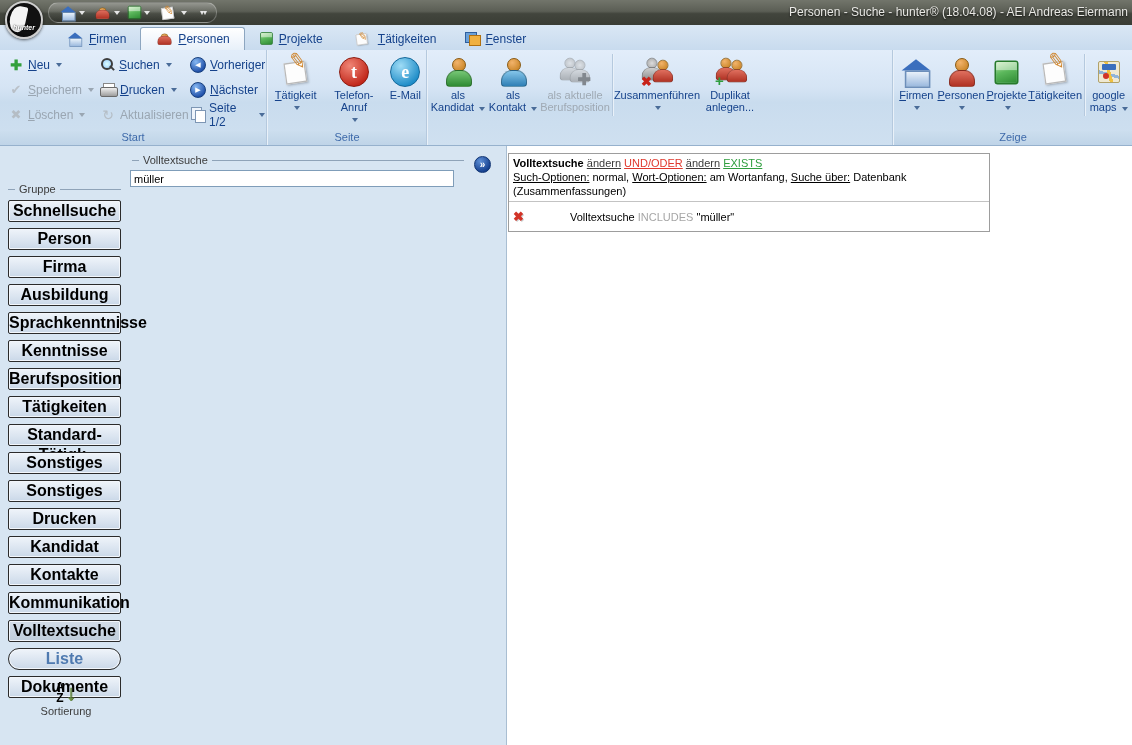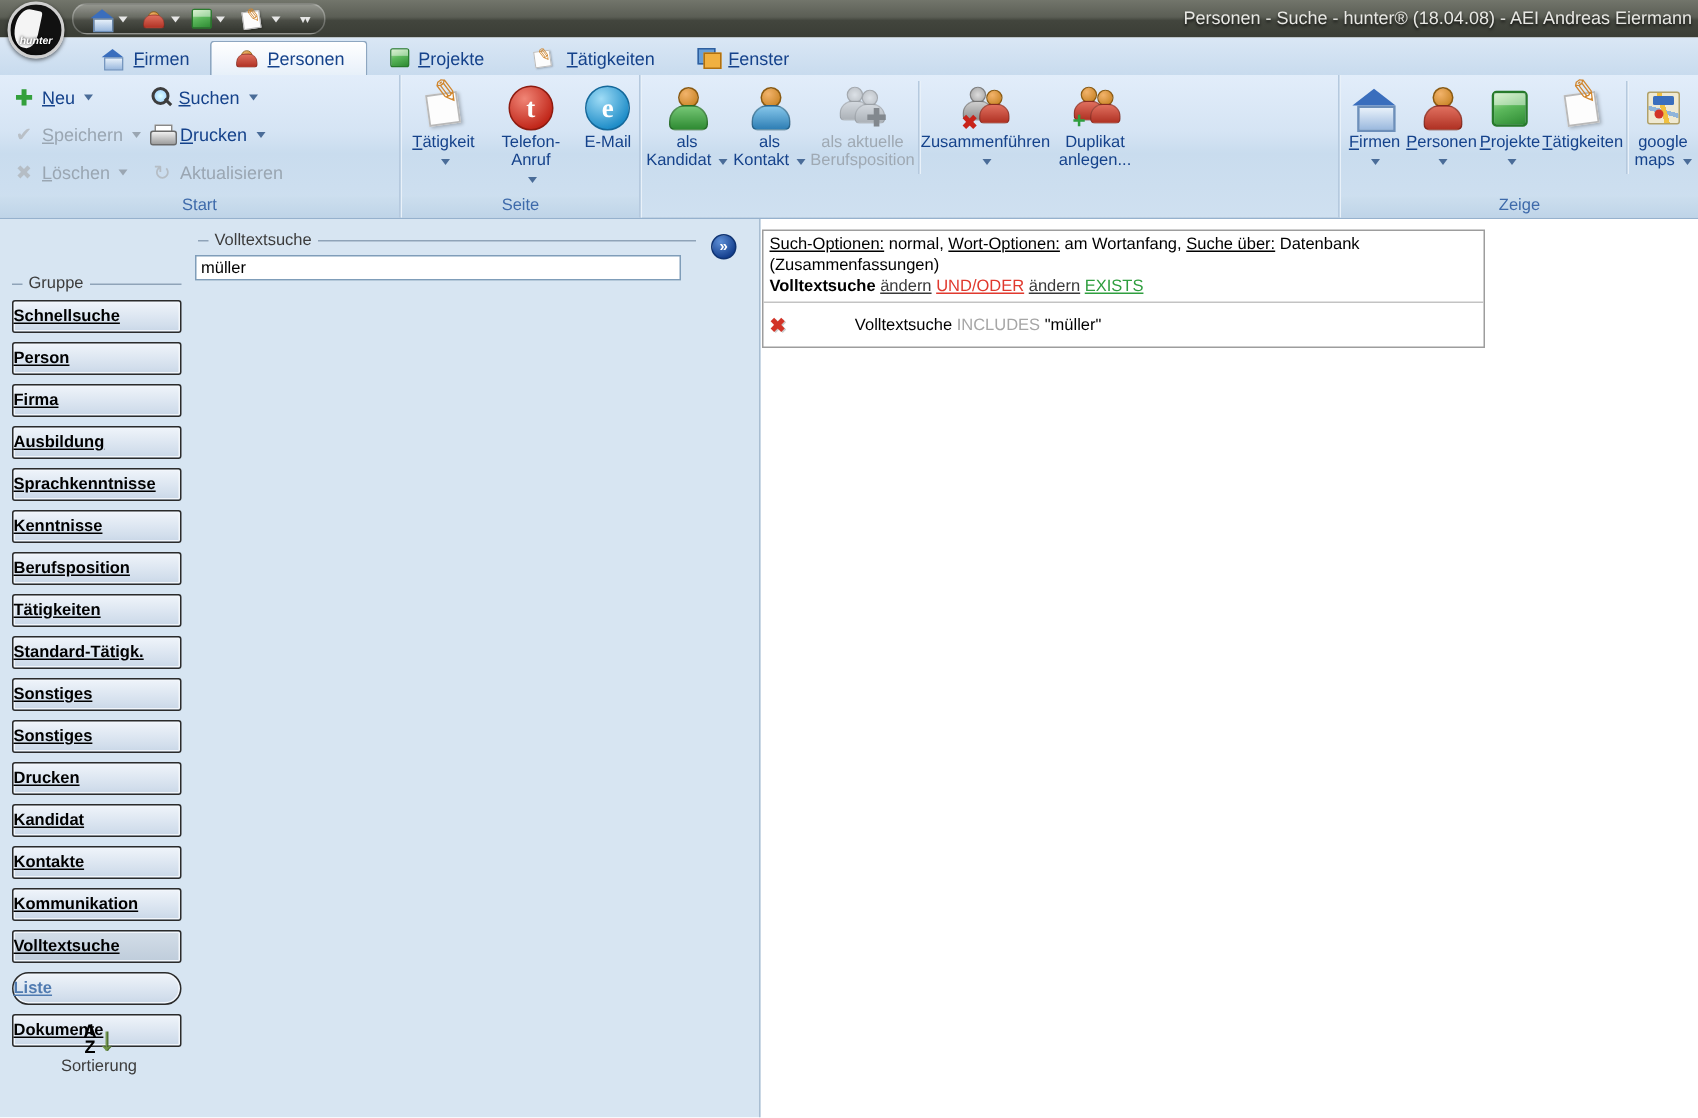--- a/index.html
+++ b/index.html
@@ -117,21 +117,21 @@
   .right-panel { position:absolute; left:508px; top:146px; right:0; bottom:0; background:#ffffff; }
 
   .legend-row { display:flex; align-items:center; gap:4px; color:#3c3c3c; font-size:11px; }
   .legend-row .ln { border-top:1px solid #8fa3b8; height:0; }
   .legend-row .ln.short { width:7px; }
   .legend-row .ln.grow { flex:1; }
 
   .side-area { position:absolute; left:8px; top:5px; width:113px;margin-top:32px; }
   .side-btns { margin-top:5px; display:flex; flex-direction:column; gap:6px; }
   .side-btn { height:22px; background:linear-gradient(#eff4fa, #d2deec 80%, #c9d7e7); border:1px solid #2b2b2b; border-radius:2px;
-    box-shadow:inset 0 0 0 1px #f2f6fb; font-weight:bold; font-size:11px; color:#000; text-align:left; line-height:20px; cursor:default;text-decoration:underline; }
+    box-shadow:inset 0 0 0 1px #f2f6fb; font-weight:bold; font-size:16px; color:#000; text-align:center; line-height:20px; cursor:default; }
   .side-btn.active { background:linear-gradient(#d3dde8,#bfcddb); }
   .side-btn.link { color:#4f7ab0;border-radius:11px; }
 
   .sort-wrap { position:absolute; left:36px; top:536px; width:60px; text-align:center; }
   .sort-glyph { display:flex; align-items:center; justify-content:center; gap:1px; }
   .azcol { display:flex; flex-direction:column; font-weight:bold; font-size:12px; line-height:11px; color:#000; }
   .sort-arrow { color:#6f9447; font-weight:bold; font-size:22px; line-height:22px; text-shadow:1px 0 0 #4b6b2e; }
   .sort-label { font-size:11px; color:#3c3c3c; margin-top:1px; }
 
   .vt-legend { position:absolute; left:132px; top:8px; width:332px; }
@@ -234,20 +234,35 @@
       <div class="sbtn">
         <span class="gi prn"></span>
         <span class="af">Drucken</span>
         <span class="dd"></span>
       </div>
       <div class="sbtn disabled">
         <span class="gi ref">↻</span>
         <span>Aktualisieren</span>
       </div>
     </div>
+    <div class="scol" style="left:188px">
+      <div class="sbtn">
+        <span class="gi nav">◀</span>
+        <span class="af">Vorheriger</span>
+      </div>
+      <div class="sbtn">
+        <span class="gi nav">▶</span>
+        <span class="af">Nächster</span>
+      </div>
+      <div class="sbtn">
+        <span class="gi pages"></span>
+        <span>Seite 1/2</span>
+        <span class="dd"></span>
+      </div>
+    </div>
     <div class="glabel">Start</div>
   </div>
 
   <div class="rgroup" style="left:268px;width:159px">
     <div class="bigrow">
       <div class="bb" style="width:52px">
         <span class="ica">
             <span class="gi quill" style="transform:scale(1.25)"></span>
           </span>
         <span class="af">Tätigkeit</span>
@@ -414,28 +429,28 @@
   <div class="go-btn">
     <span>»</span>
   </div>
   <input class="vt-input" type="text" value="müller" style="">
 </div>
 
 <div class="right-panel">
   <div class="query-box">
     <div class="qhead">
       <div>
-        <span class="olabel">Such-Optionen:</span><span> normal, </span><span class="olabel">Wort-Optionen:</span><span> am Wortanfang, </span><span class="olabel">Suche über:</span><span> Datenbank (Zusammenfassungen)</span>
-      </div>
-      <div>
         <span class="qtitle">Volltextsuche</span>
         <span class="lnk">ändern</span>
         <span class="lnk red">UND/ODER</span>
         <span class="lnk">ändern</span>
         <span class="lnk green">EXISTS</span>
       </div>
+      <div>
+        <span class="olabel">Such-Optionen:</span><span> normal, </span><span class="olabel">Wort-Optionen:</span><span> am Wortanfang, </span><span class="olabel">Suche über:</span><span> Datenbank (Zusammenfassungen)</span>
+      </div>
     </div>
     <div class="qcond">
       <span class="qdel">✖</span>
       <span class="qtext"><span>Volltextsuche</span><span class="qop"> INCLUDES </span><span>"müller"</span></span>
     </div>
   </div>
 </div>
 
 </body></html>

